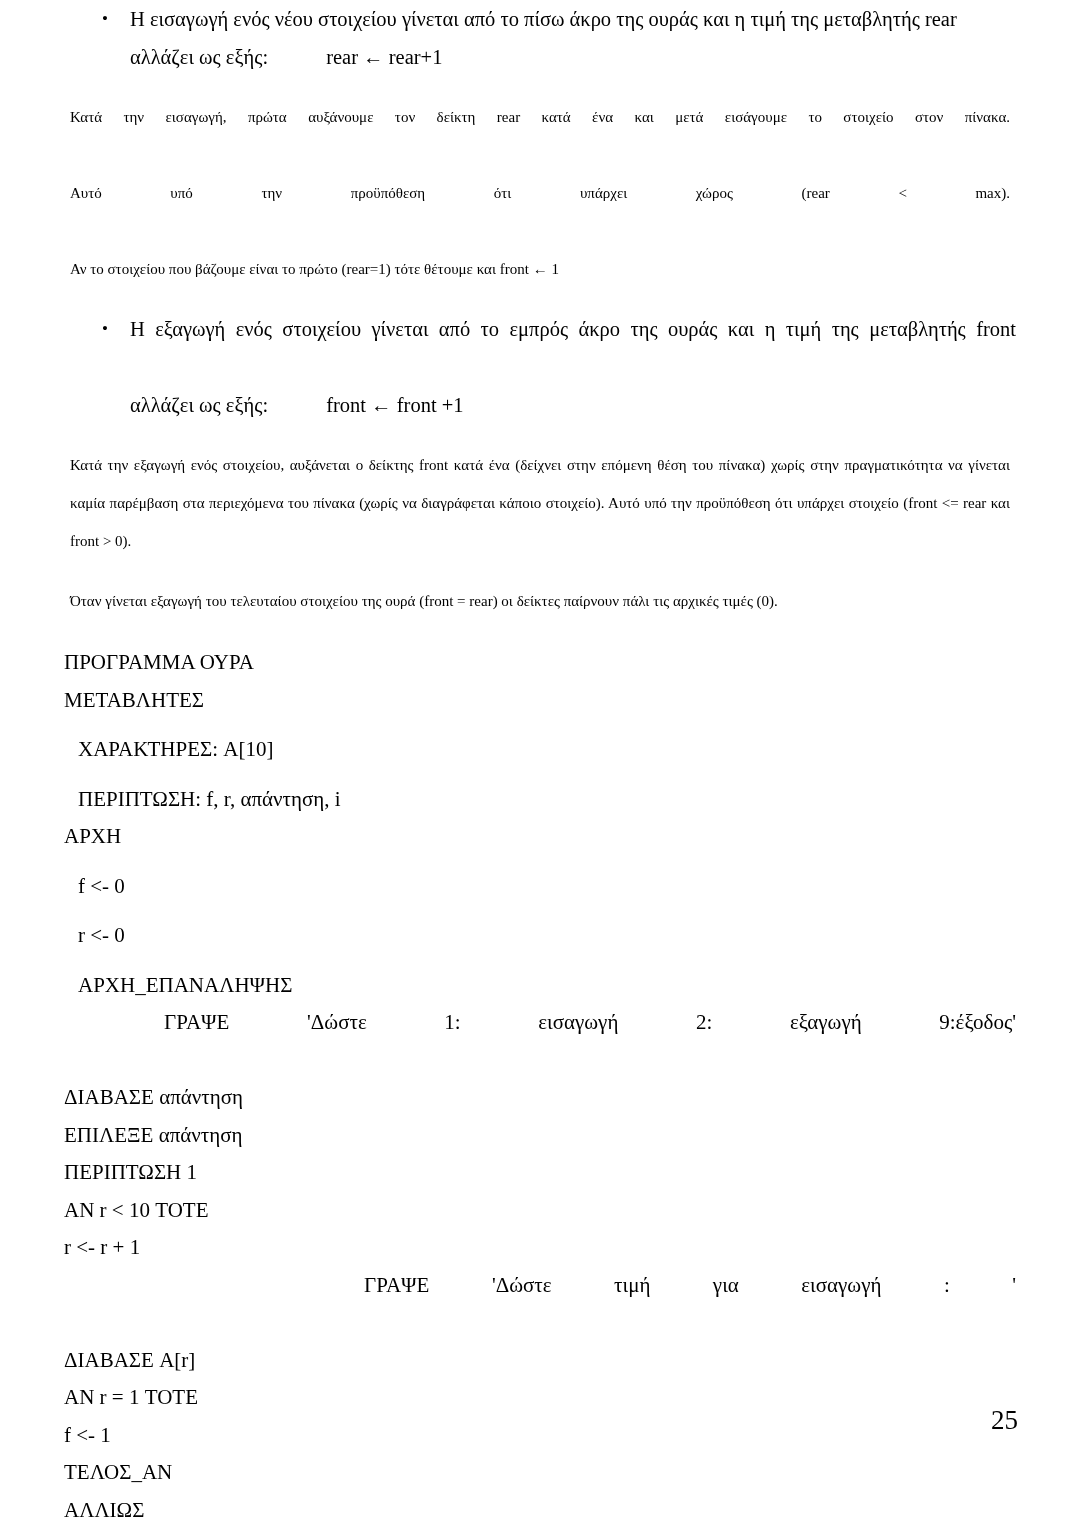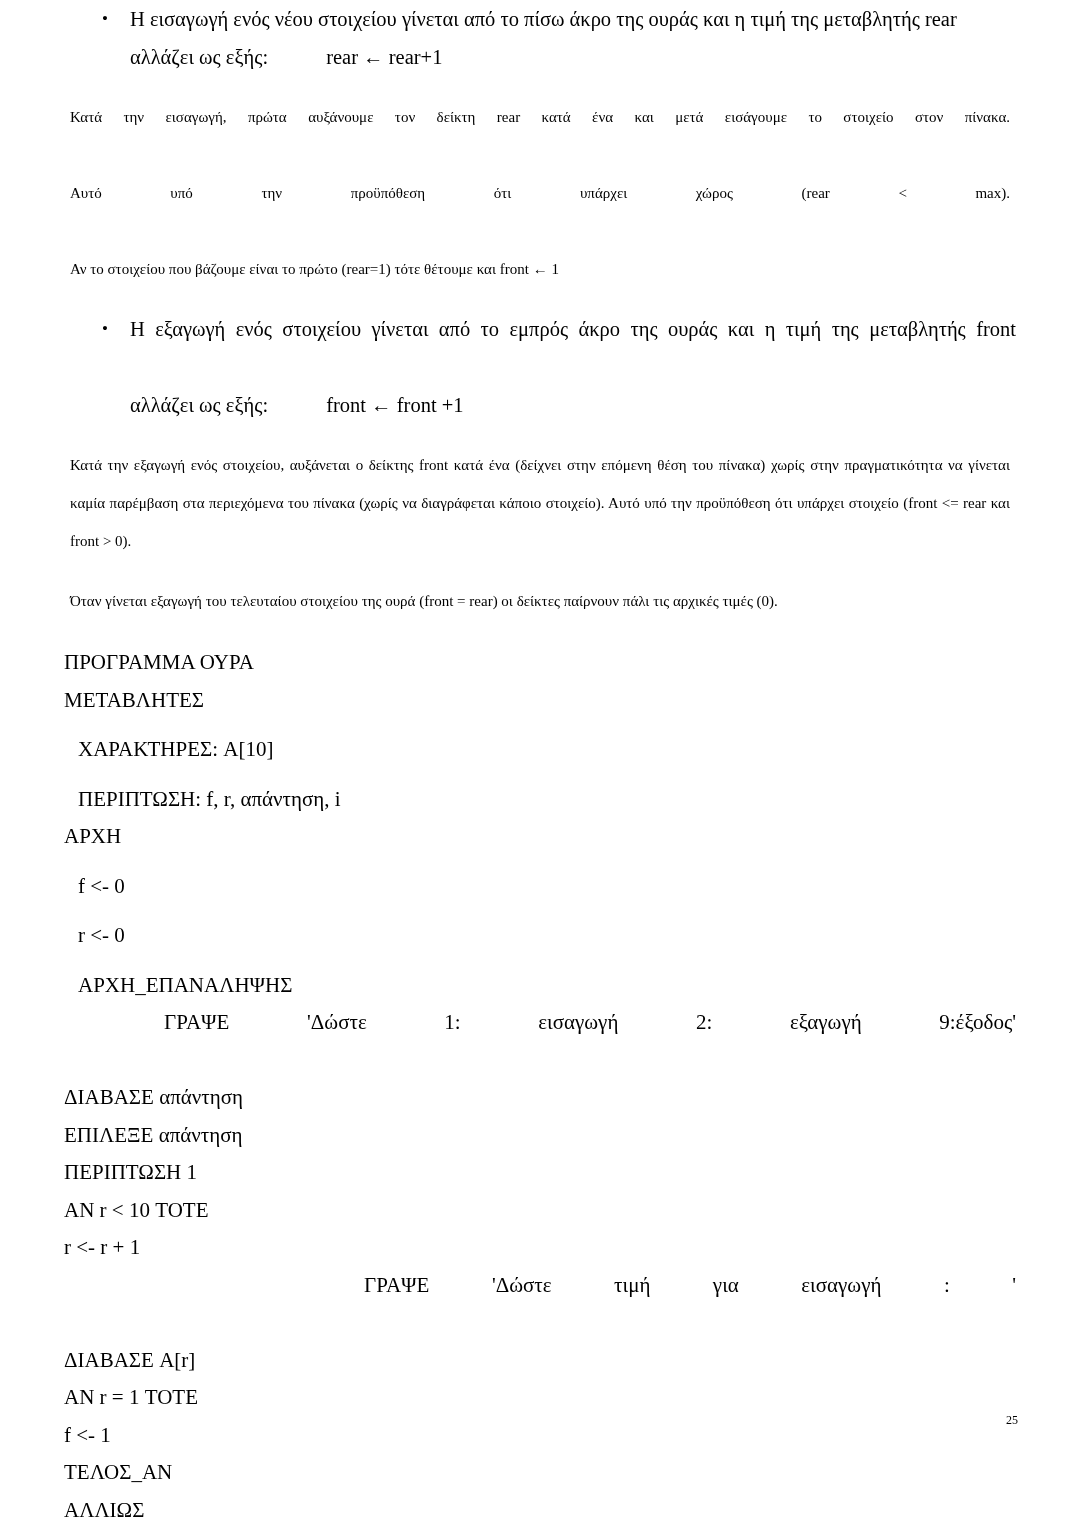--- a/index.html
+++ b/index.html
@@ -105,21 +105,21 @@
   }
   .code .j-indent-1 { margin-left: 100px; }
   .code .j-indent-2 { margin-left: 300px; }
   .code .j-indent-3 { margin-left: 600px; }
 
   
   .page-number {
     position: absolute;
     right: 62px;
     top: 1408px;
-    font-size: 12px;
+    font-size: 27px;
     line-height: 24px;
   }
 </style>
 </head>
 <body>
 
 <div class="page">
   <div class="content">
 
     <ul class="bullets">

